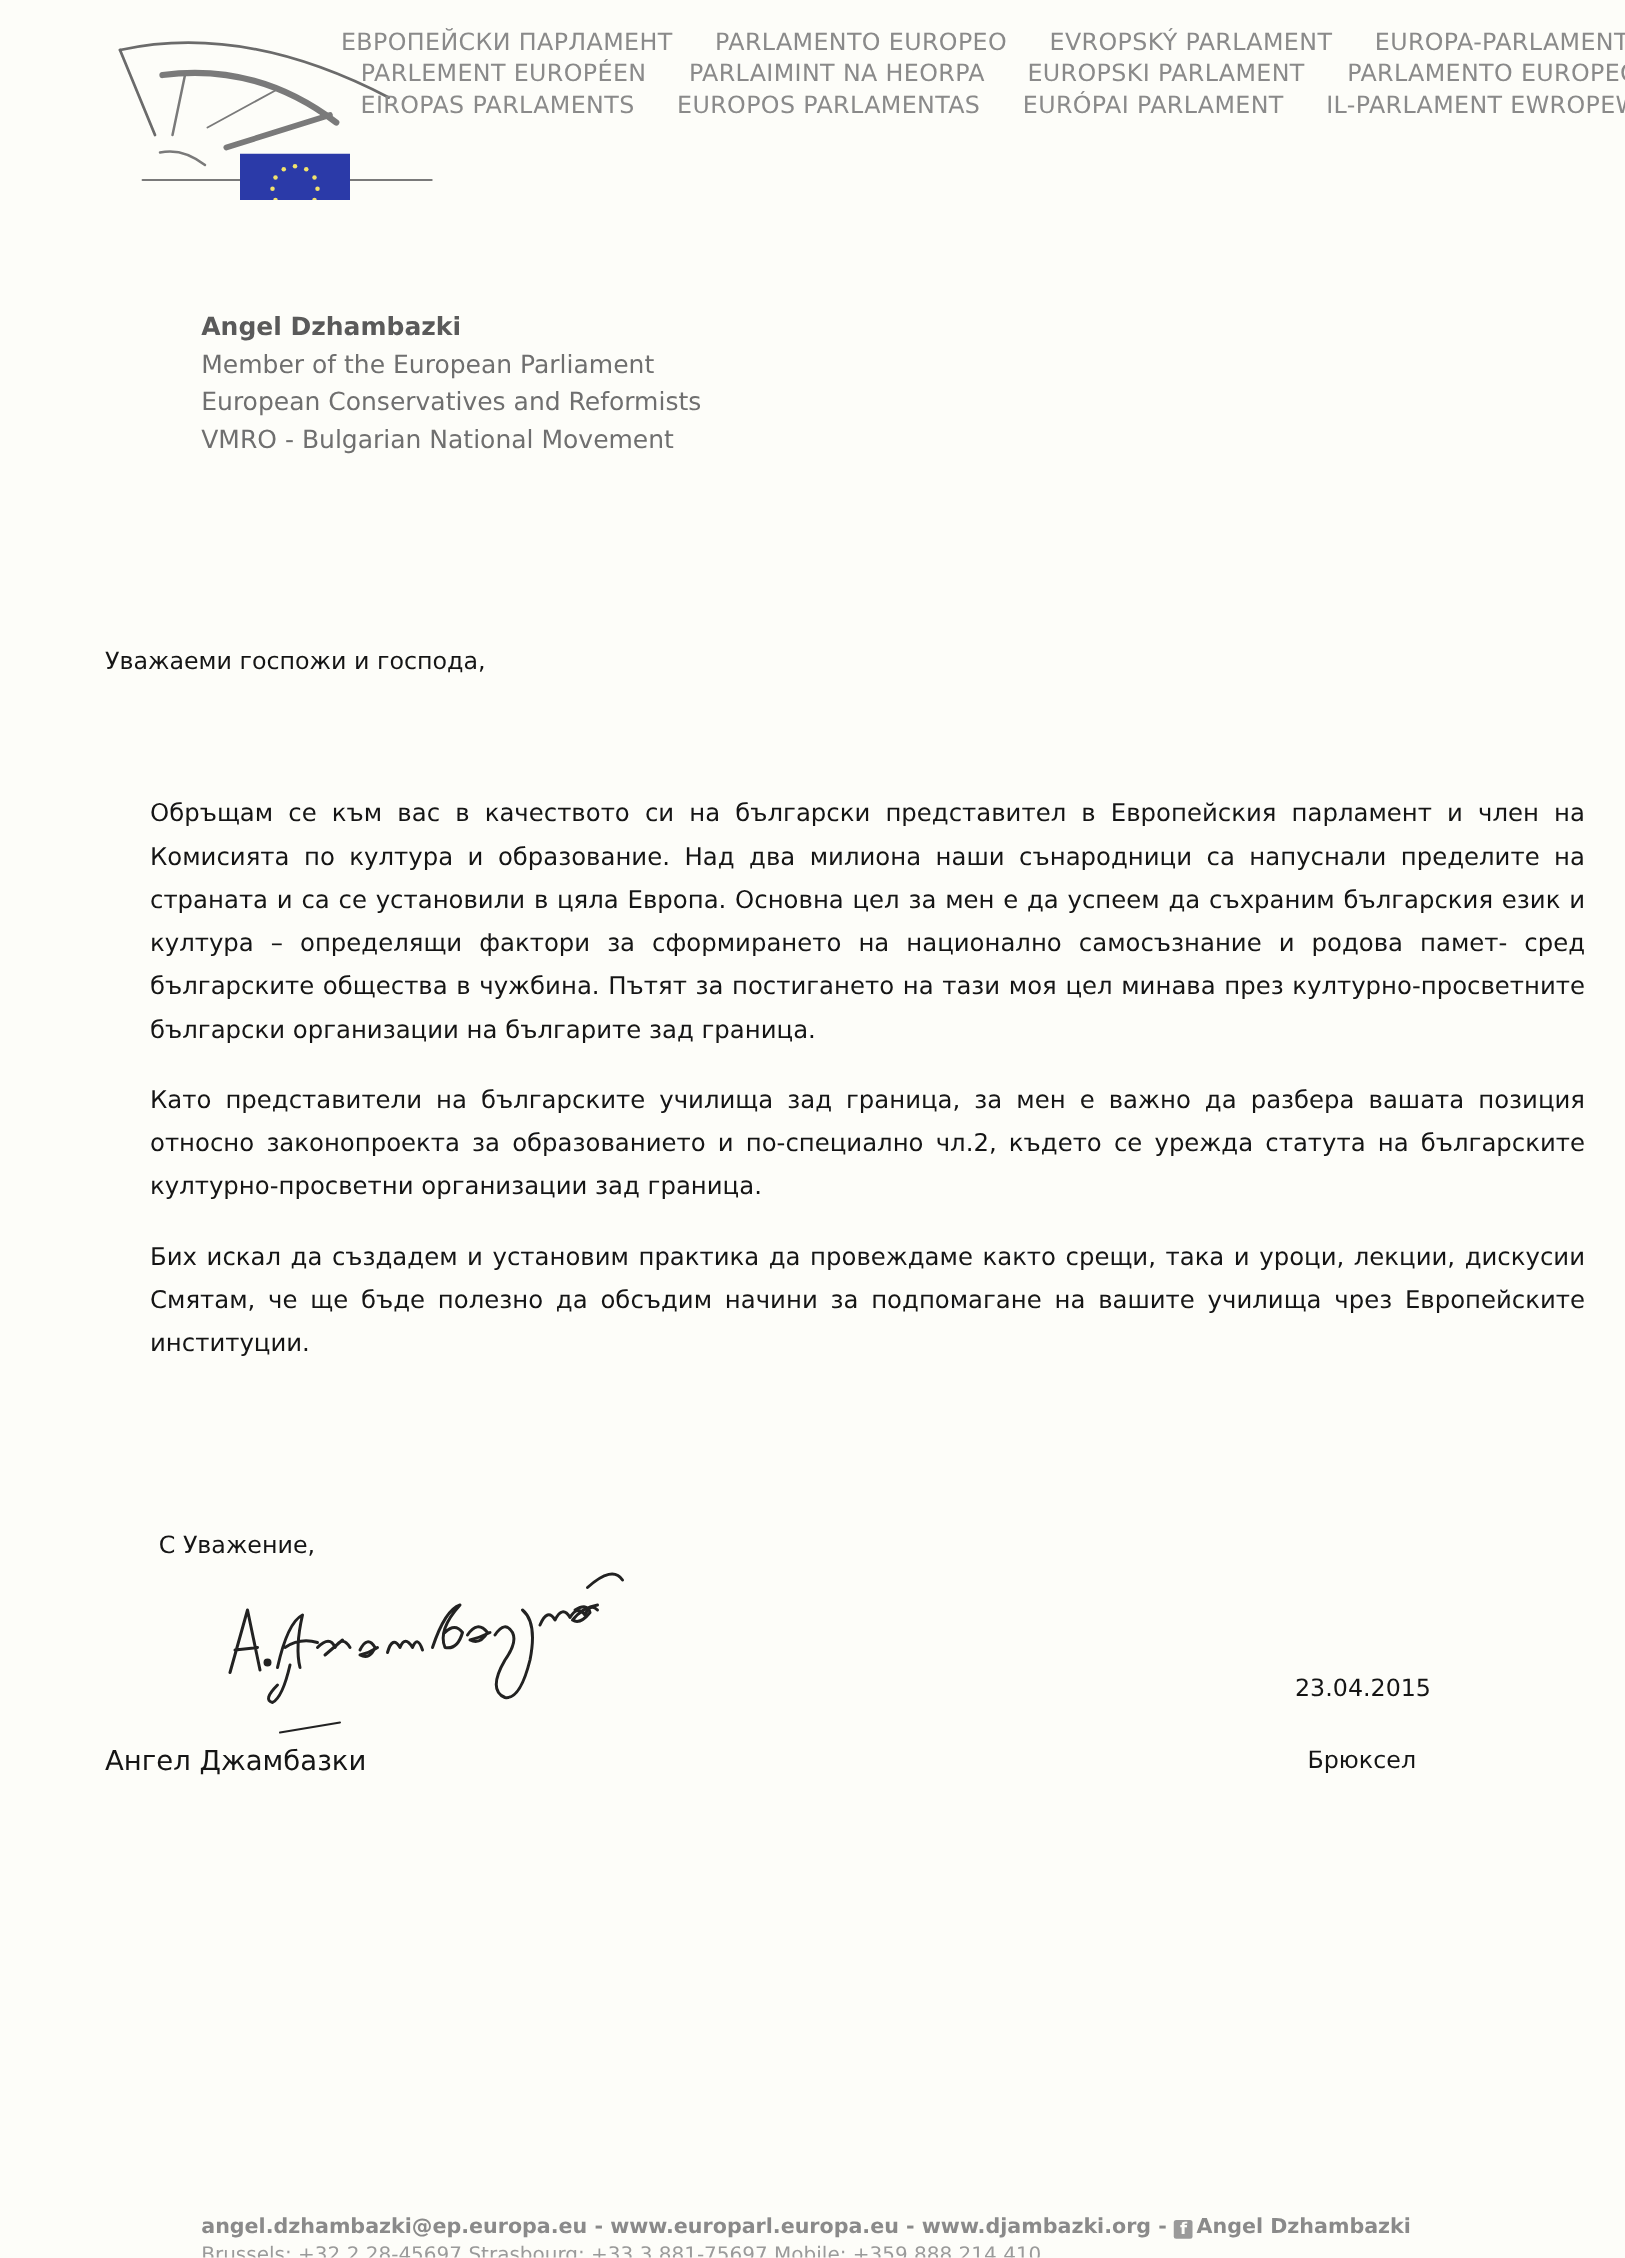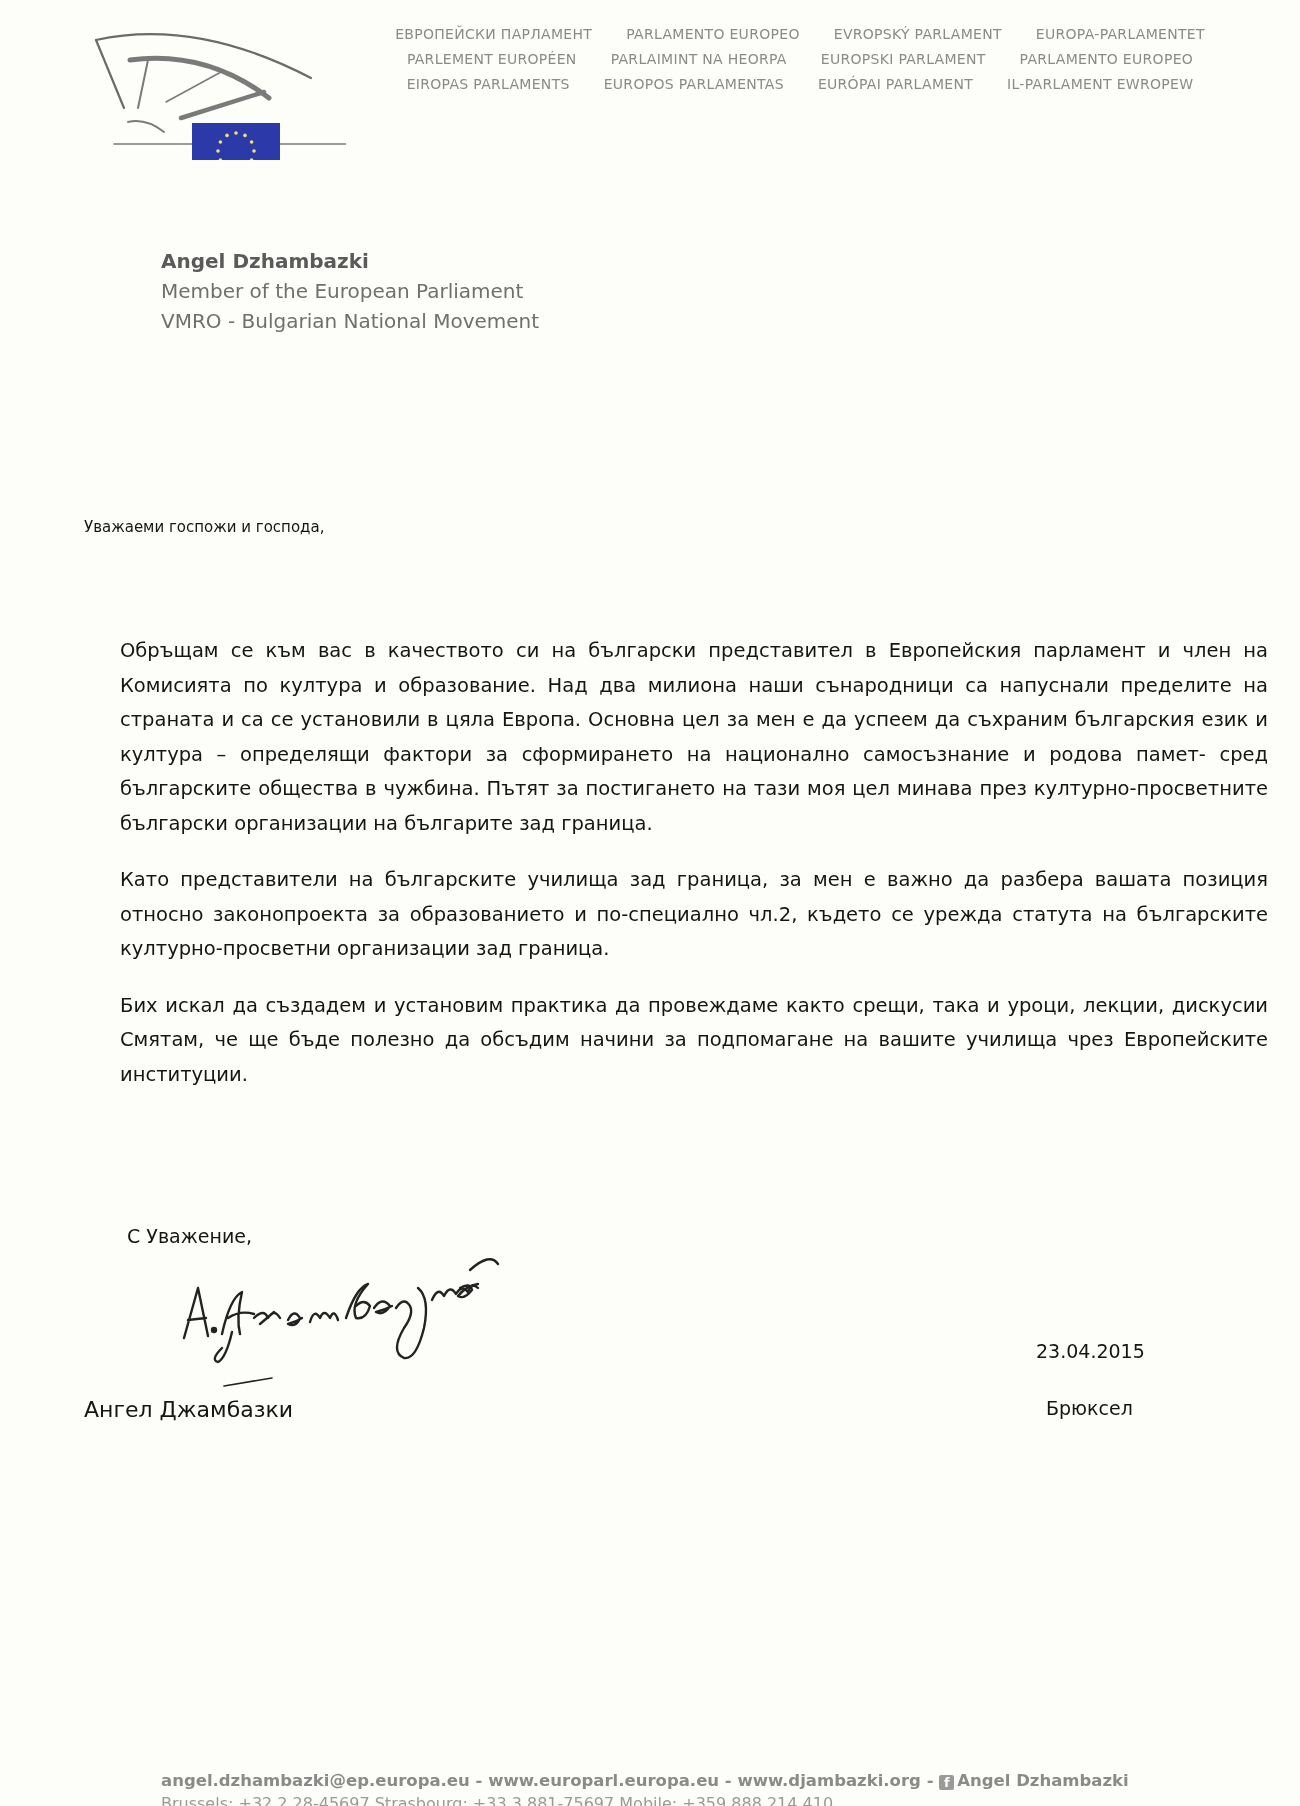--- a/index.html
+++ b/index.html
@@ -11,35 +11,35 @@
   }
   .abs { position: absolute; }
 
   
   #ep-logo { left: 86px; top: 20px; width: 260px; height: 140px; }
 
   
   #ep-names {
     left: 340px; top: 22px; width: 920px;
     font-family: "DejaVu Sans", sans-serif;
-    font-size: 14px; letter-spacing: 0.3px;
+    font-size: 19px; letter-spacing: 0.3px;
     color: #8a8a8a; text-transform: uppercase;
   }
   .name-row {
     display: flex; justify-content: center; gap: 34px;
     height: 25px; line-height: 25px; white-space: nowrap;
   }
   .name-row span { display: inline-block; }
 
   
   #sender { left: 161px; top: 246px; font-size: 20px; line-height: 30px; color: #6f6f6f; }
   #sender .sender-name { font-weight: bold; color: #5a5a5a; }
 
   
-  #salutation { left: 84px; top: 518px; font-size: 15px; color: #151515; }
+  #salutation { left: 84px; top: 518px; font-size: 19px; color: #151515; }
   #letter-body { left: 84px; top: 634px; width: 1148px; font-size: 19.5px; line-height: 34.5px; color: #151515; margin-left: 36px; }
   #letter-body p { margin: 0 0 22px 0; text-align: justify; text-align-last: left; }
 
   #closing { left: 84px; top: 1225px; font-size: 19px; color: #151515; margin-left: 43px; }
   #signature { left: 170px; top: 1248px; width: 400px; height: 150px; }
   #signer-name { left: 84px; top: 1397px; font-size: 22px; color: #151515; }
   #letter-date { left: 1036px; top: 1340px; font-size: 19px; color: #151515; }
   #letter-place { left: 1046px; top: 1397px; font-size: 19px; color: #151515; }
 
   
@@ -102,20 +102,21 @@
       <span>EIROPAS PARLAMENTS</span>
       <span>EUROPOS PARLAMENTAS</span>
       <span>EURÓPAI PARLAMENT</span>
       <span>IL-PARLAMENT EWROPEW</span>
     </div>
   </div>
 
 <div id="sender" class="abs">
   <div class="sender-name">Angel Dzhambazki</div>
   <div>Member of the European Parliament</div>
+  <div>European Conservatives and Reformists</div>
   <div>VMRO - Bulgarian National Movement</div>
 </div>
 
 <div id="salutation" class="abs">Уважаеми госпожи и господа,</div>
 
 <div id="letter-body" class="abs">
   <p>Обръщам се към вас в качеството си на български представител в Европейския парламент и член на Комисията по култура и образование. Над два милиона наши сънародници са напуснали пределите на страната и са се установили в цяла Европа. Основна цел за мен е да успеем да съхраним българския език и култура – определящи фактори за сформирането на национално самосъзнание и родова памет- сред българските общества в чужбина. Пътят за постигането на тази моя цел минава през културно-просветните български организации на българите зад граница.</p>
   <p>Като представители на българските училища зад граница, за мен е важно да разбера вашата позиция относно законопроекта за образованието и по-специално чл.2, където се урежда статута на българските културно-просветни организации зад граница.</p>
   <p>Бих искал да създадем и установим практика да провеждаме както срещи, така и уроци, лекции, дискусии Смятам, че ще бъде полезно да обсъдим начини за подпомагане на вашите училища чрез Европейските институции.</p>
 </div>

